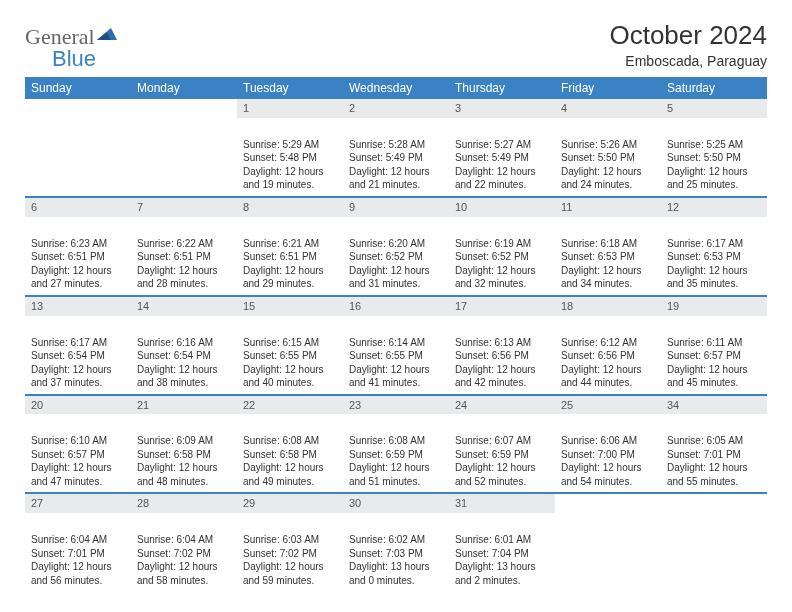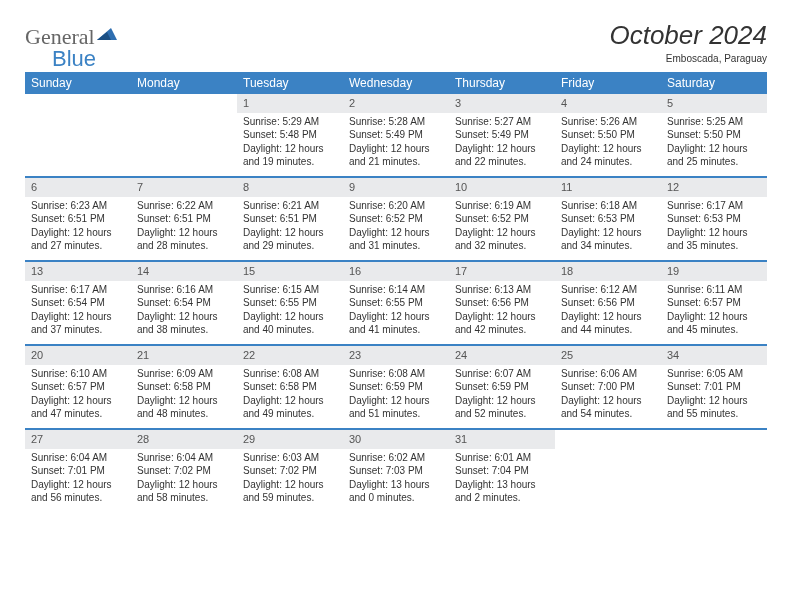--- a/index.html
+++ b/index.html
@@ -27,22 +27,22 @@
     font-family: Liberation Serif, serif;
   }
   .logo .general { color: #666; font-weight: 400; }
   .logo-tri {
     width: 22px; height: 16px;
     margin-left: 2px;
     position: relative;
     top: -3px;
   }
   .title-block { text-align: right; }
-  .title { font-size: 26px; color: #333; margin: 0 0 2px; font-weight: 400; font-style: italic;}
-  .location { font-size: 10px; color: #333; margin: 0; }
+  .title { font-size: 26px; color: #333; margin: 0 0 2px; font-weight: 400;}
+  .location { font-size: 14px; color: #333; margin: 0; }
   .cal {
     width: 100%;
     border-collapse: collapse;
     table-layout: fixed;
   }
   .cal th {
     background: #3b82c4;
     color: #fff;
     font-weight: 400;
     font-size: 12px;
@@ -58,21 +58,21 @@
     height: 82px;
   }
   .daynum {
     background: #e9eaec;
     color: #555;
     font-size: 11px;
     padding: 2px 6px;
     font-weight: 400;
   }
   .daycontent {
-    padding: 2px 6px 4px;
+    padding: 20px 6px 4px;
     color: #333;
     font-size: 10px;
   }
   .empty .daynum, .empty .daycontent { visibility: hidden; }
   .cal tr.lastrow td { border-bottom: none; }
 </style>
 </head>
 <body>
 
 <div class="header">

